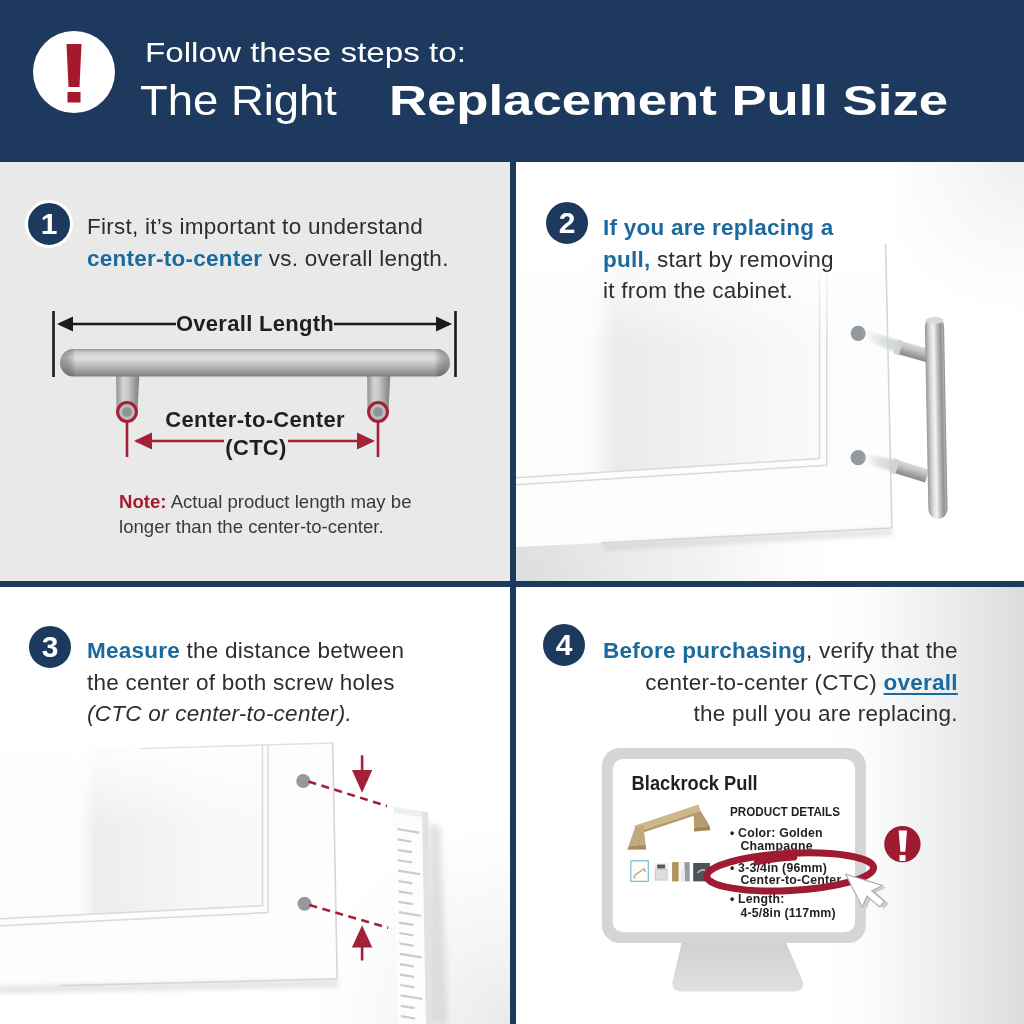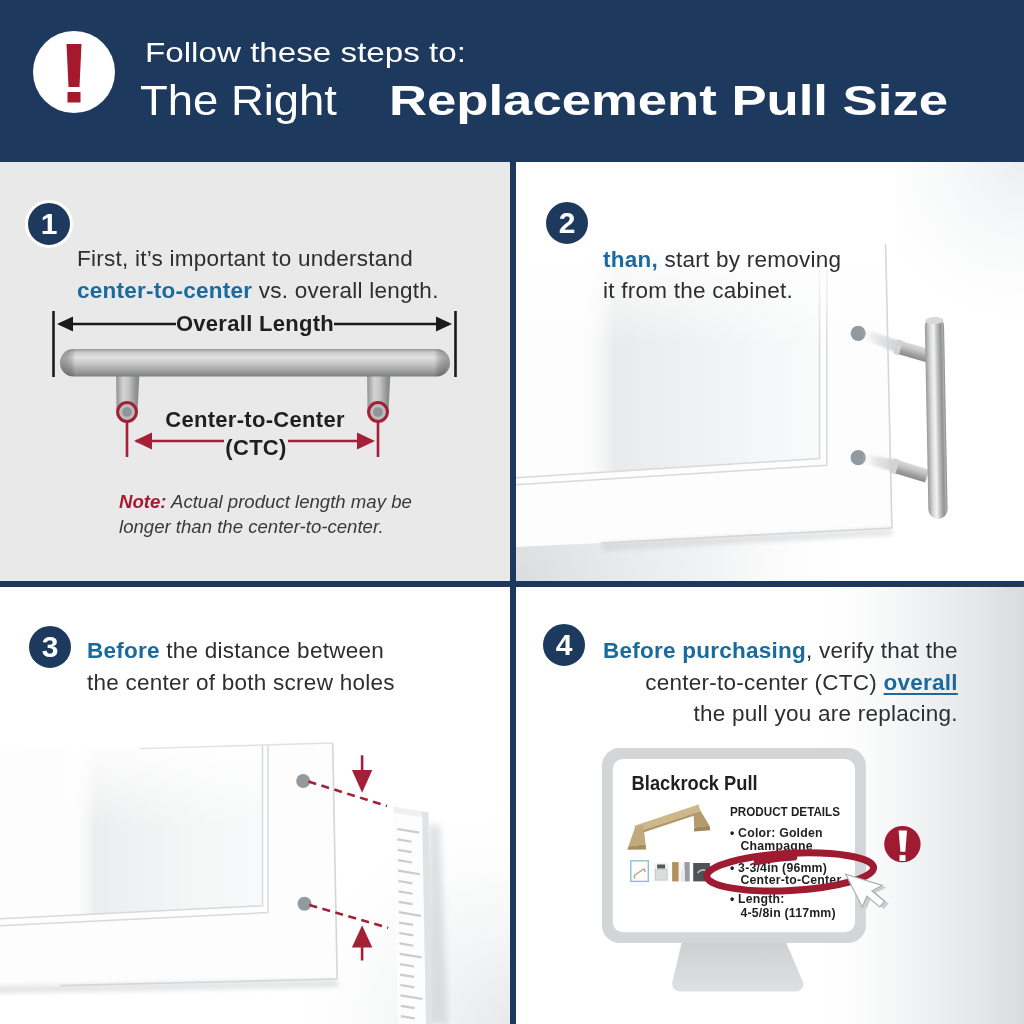--- a/index.html
+++ b/index.html
@@ -19,21 +19,21 @@
       background:#ffffff;}
   #vbar{left:510px;top:162px;width:6px;height:862px;background:#1d3a5e;}
   #hbar{left:0;top:581px;width:1024px;height:6px;background:#1d3a5e;}
   
   .num{z-index:6;width:42px;height:42px;border-radius:50%;background:#1d3a5e;border:3px solid #fff;
        color:#fff;font-weight:bold;font-size:30px;text-align:center;line-height:42px;}
   
   .para{font-size:22.5px;line-height:31.5px;color:#2e2e30;letter-spacing:0.25px;z-index:5;}
   .blue{color:#1b6a9e;font-weight:bold;}
   .para u{text-underline-offset:3px;}
-  #note{z-index:5;left:119px;top:489px;font-size:18.6px;line-height:25px;font-style:italic;color:#3a3a3c;}
+  #note{z-index:5;left:119px;top:489px;font-size:18.6px;line-height:25px;color:#3a3a3c;}
   #note b{color:#a6192e;}
 </style>
 </head>
 <body>
 <div class="abs" id="header"></div>
 <div class="abs" id="hicon"></div>
 <svg class="abs" style="left:33px;top:31px" width="82" height="82" viewBox="0 0 82 82">
   <path d="M33.5 13 L48.5 13 L46.5 56 L35.5 56 Z" fill="#a5182e"></path>
   <rect x="34.5" y="61" width="13" height="10.5" fill="#a5182e"></rect>
 </svg>
@@ -48,28 +48,28 @@
 <div class="abs" id="p3"></div>
 <div class="abs" id="p4"></div>
 <div class="abs" id="vbar"></div>
 <div class="abs" id="hbar"></div>
 
 <div class="abs num" style="left:25px;top:200px;">1</div>
 <div class="abs num" style="left:543px;top:199px;">2</div>
 <div class="abs num" style="left:26px;top:623px;">3</div>
 <div class="abs num" style="left:540px;top:621px;">4</div>
 
-<div class="abs para" style="left:77px;top:211px;margin-top:32px;">First, it’s important to understand<br>
+<div class="abs para" style="left:87px;top:211px;">First, it’s important to understand<br>
 <span class="blue">center-to-center</span> vs. overall length.</div>
 
-<div class="abs para" style="left:603px;top:212px;"><br>
-<span class="blue">than,</span> start by removing<br>it from the cabinet.</div>
-
-<div class="abs para" style="left:87px;top:635px;"><span class="blue">Before</span> the distance between<br>
-the center of both screw holes<br></div>
+<div class="abs para" style="left:603px;top:212px;"><span class="blue">If you are replacing a</span><br>
+<span class="blue">pull,</span> start by removing<br>it from the cabinet.</div>
+
+<div class="abs para" style="left:87px;top:635px;"><span class="blue">Measure</span> the distance between<br>
+the center of both screw holes<br><i>(CTC or center-to-center).</i></div>
 
 <div class="abs para" style="left:603px;top:635px;text-align:right;"><span class="blue">Before purchasing</span>, verify that the<br>
 center-to-center (CTC) <span class="blue"><u>overall</u></span><br>the pull you are replacing.</div>
 
 <div class="abs" id="note"><b>Note:</b> Actual product length may be<br>longer than the center-to-center.</div>
 
 <svg class="abs" style="left:0;top:162px" width="510" height="419" viewBox="0 0 510 419" id="svg1">
  <defs>
   <linearGradient id="barg" x1="0" y1="0" x2="0" y2="1">
     <stop offset="0" stop-color="#979998"></stop>

